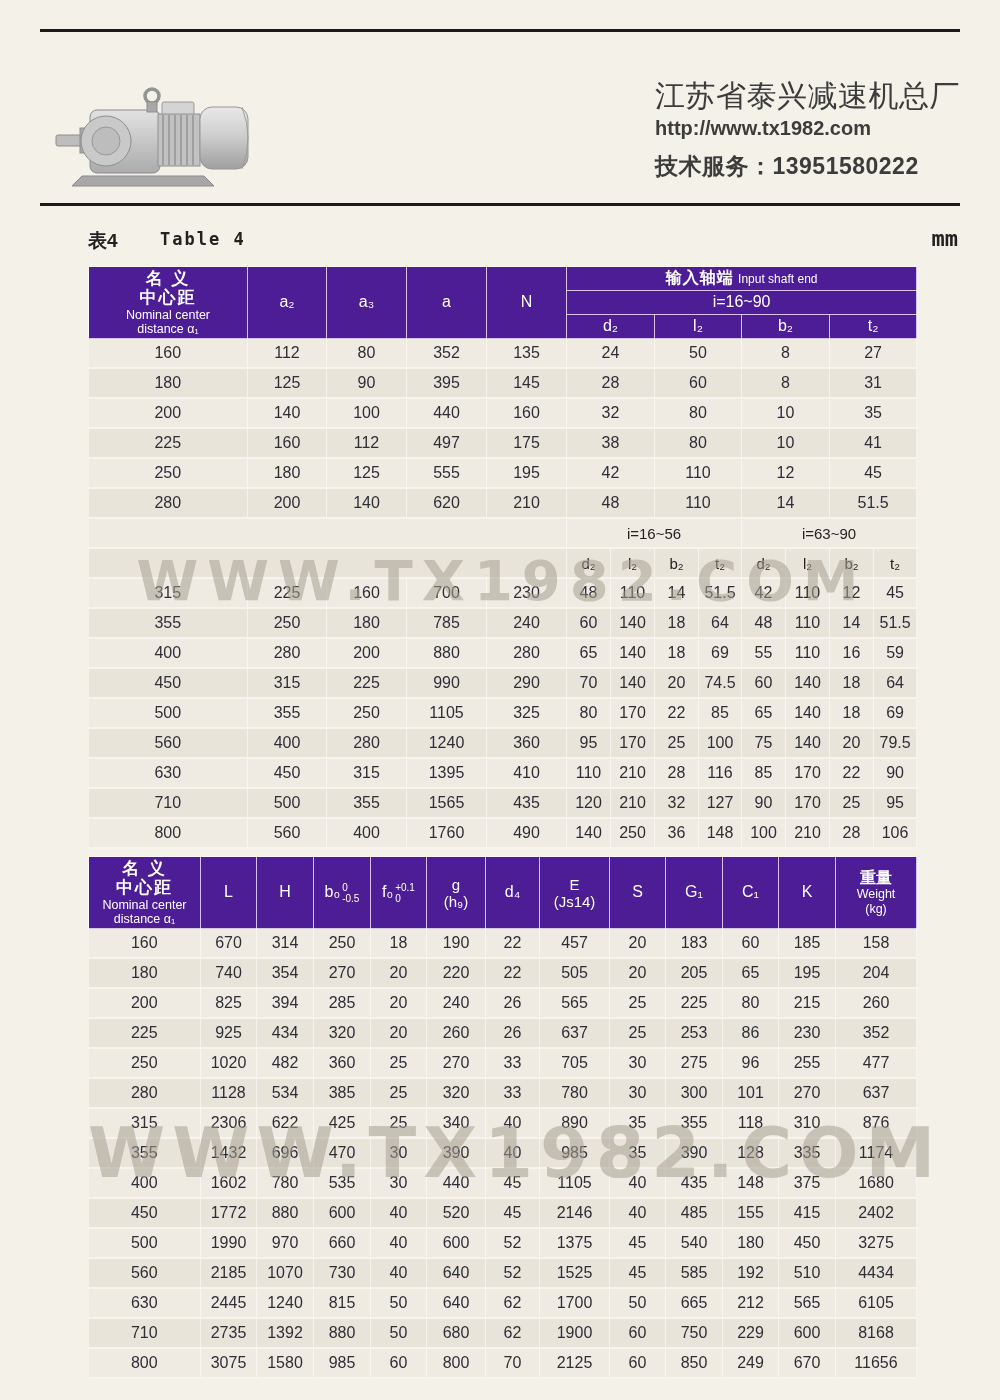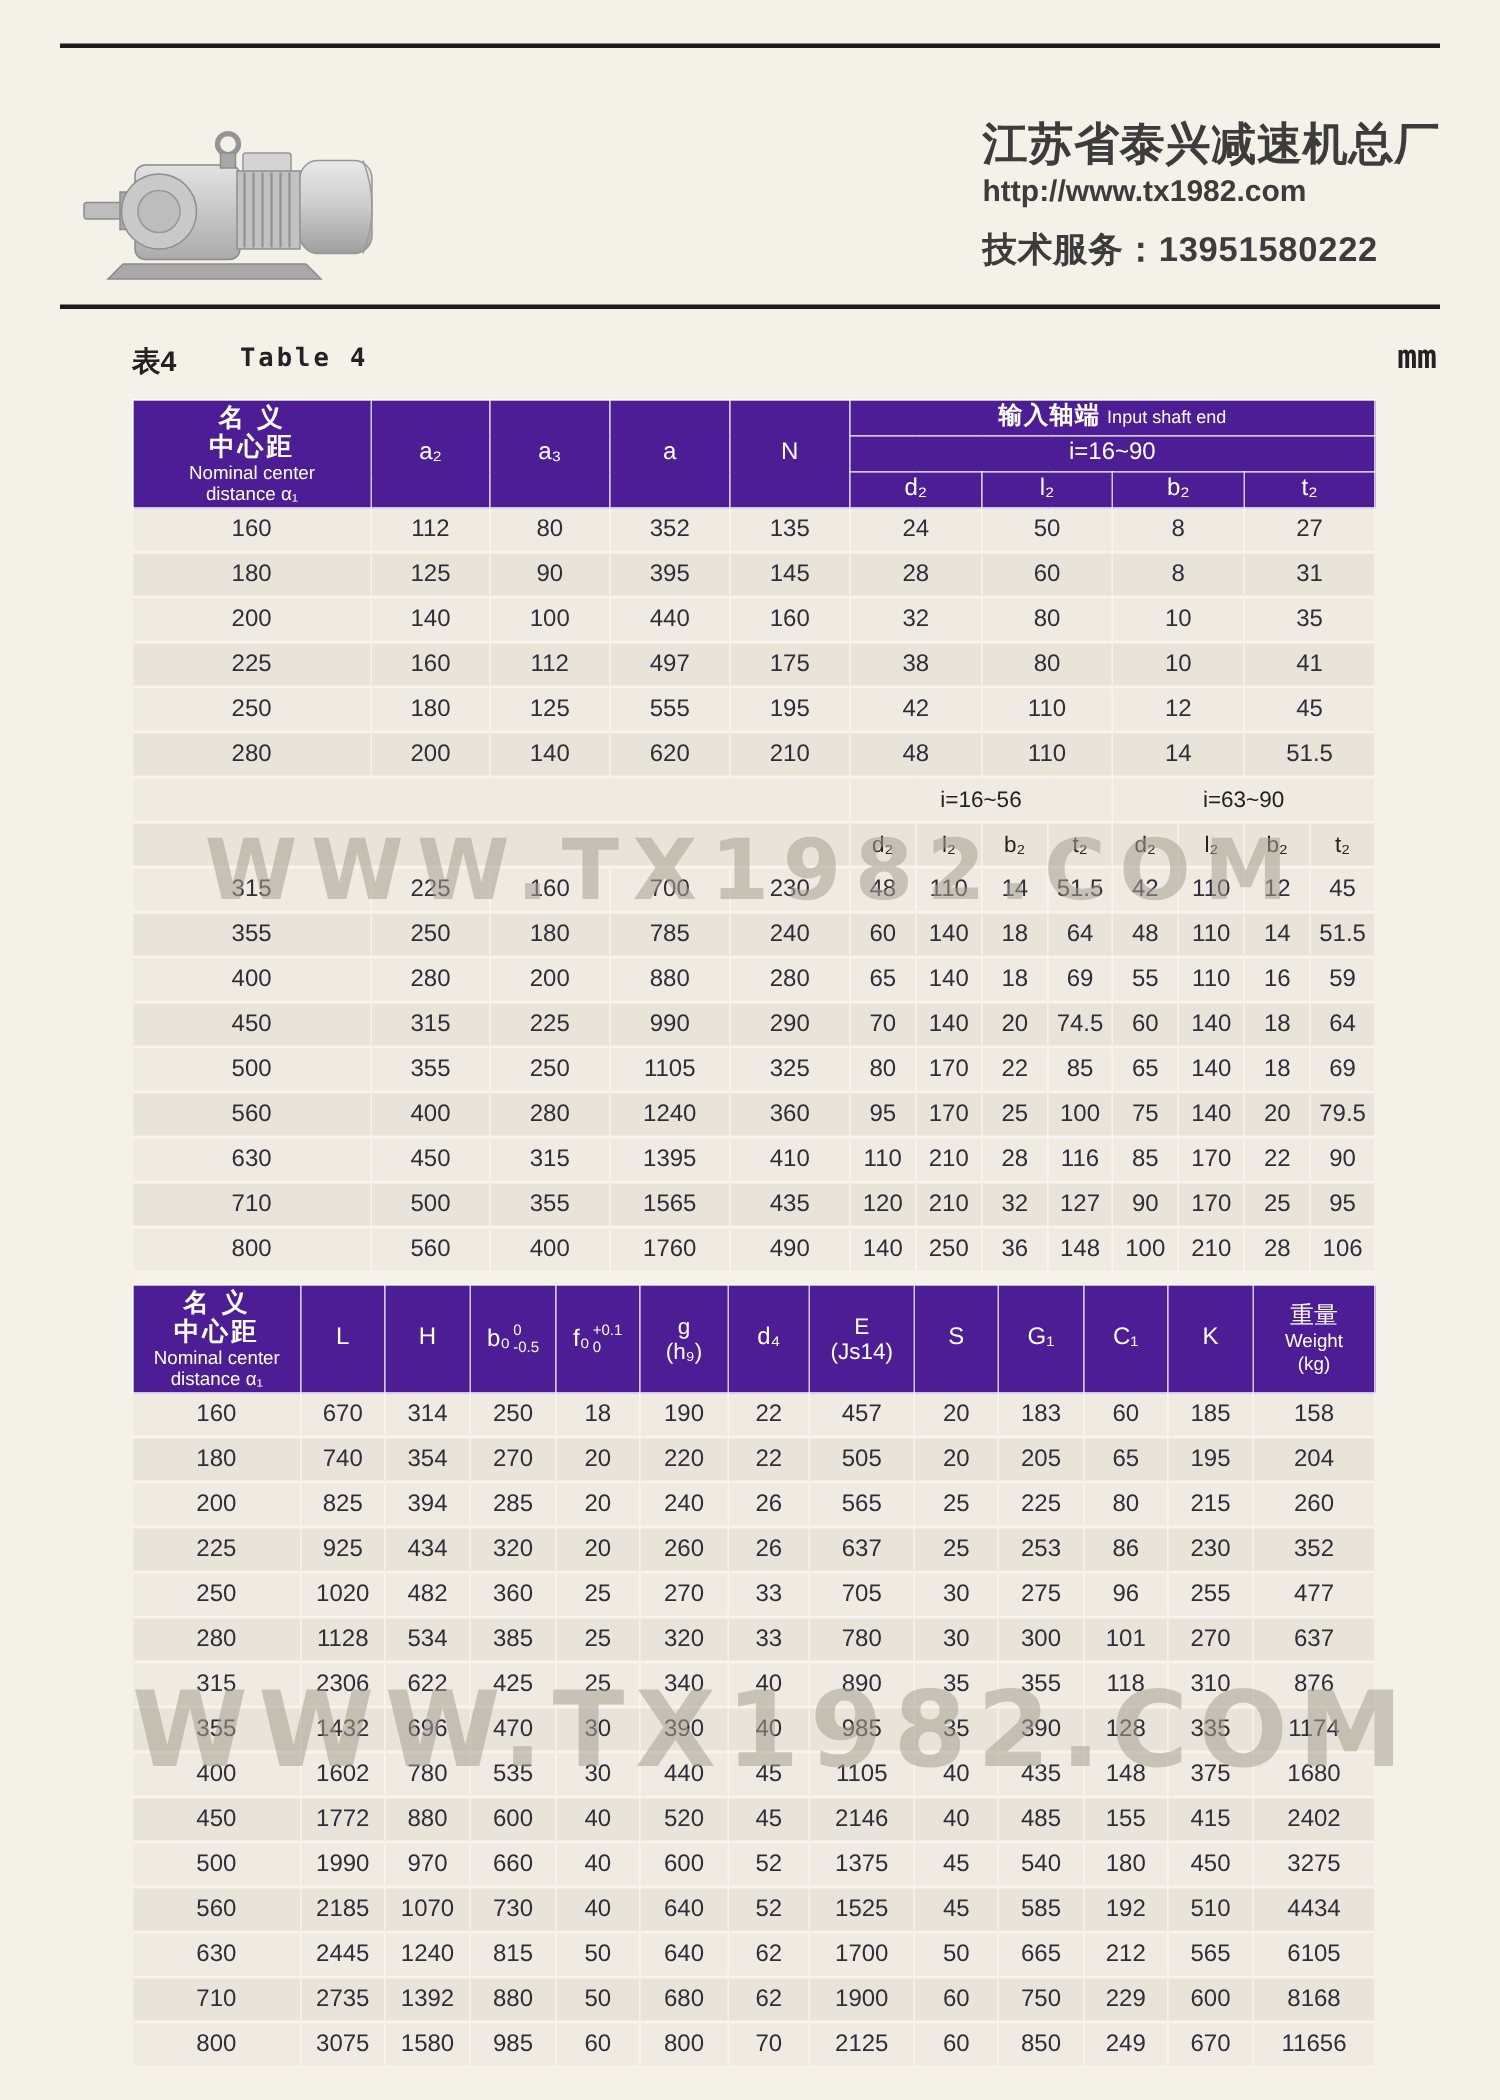--- a/index.html
+++ b/index.html
@@ -9,21 +9,21 @@
     font-family:"Liberation Sans","DejaVu Sans",sans-serif;
     color:#2e2e38;overflow:hidden;
   }
   .hr-rule{position:absolute;left:40px;width:920px;height:3px;background:#1b1b1b;}
   .rule-top{top:29px;}
   .rule-mid{top:203px;}
 
   
   .logo-wrap{position:absolute;left:52px;top:80px;width:205px;height:115px;}
   .hdr-text{position:absolute;left:655px;top:76px;width:310px;color:#3c3c3c;}
-  .company{font-size:30px;font-weight:bold;white-space:nowrap;letter-spacing:.5px;}
+  .company{font-size:30px;font-weight:normal;white-space:nowrap;letter-spacing:.5px;}
   .website{font-size:20px;font-weight:bold;}
   .service{margin-top:11px;font-size:23px;font-weight:bold;letter-spacing:.5px;white-space:nowrap;}
 
   
   .cap-zh{position:absolute;left:88px;top:228px;font-size:19px;font-weight:bold;color:#222;}
   .cap-en{position:absolute;left:160px;top:229px;font-size:17px;font-weight:bold;
           font-family:"DejaVu Sans Mono",monospace;letter-spacing:2px;color:#222;}
   .cap-unit{position:absolute;right:42px;top:226px;font-size:22px;font-weight:bold;
           font-family:"DejaVu Sans Mono",monospace;color:#222;padding-left:20px;}
 
@@ -48,21 +48,21 @@
   tbody.midsec td{background:#ece8de;font-size:15px;color:#222;}
   tbody.midsec .range-lbl{font-size:15px;}
   tbody.midsec .sub-lbl{font-size:15px;}
   .name-head .zh{font-size:17px;font-weight:bold;letter-spacing:2px;}
   .name-head .en{font-size:12.5px;}
   .shaft-zh{font-size:16px;font-weight:bold;letter-spacing:1px;}
   .shaft-en{font-size:12px;}
   .tol{display:inline-flex;flex-direction:column;vertical-align:middle;
        font-size:10px;line-height:11px;text-align:left;margin-left:2px;}
   .two-line{font-size:15px;line-height:17px;}
-  .wt .l1{font-size:16px;font-weight:normal;}
+  .wt .l1{font-size:16px;font-weight:bold;}
   .wt .l2,.wt .l3{font-size:12.5px;}
 
   
   .watermark{
     position:absolute;left:88px;width:828px;text-align:center;
     font-weight:bold;color:rgba(166,160,146,.55);
     font-family:"DejaVu Sans","Liberation Sans",sans-serif;
     white-space:nowrap;pointer-events:none;z-index:5;
   }
   .wm1{top:548px;font-size:56px;letter-spacing:9px;}

